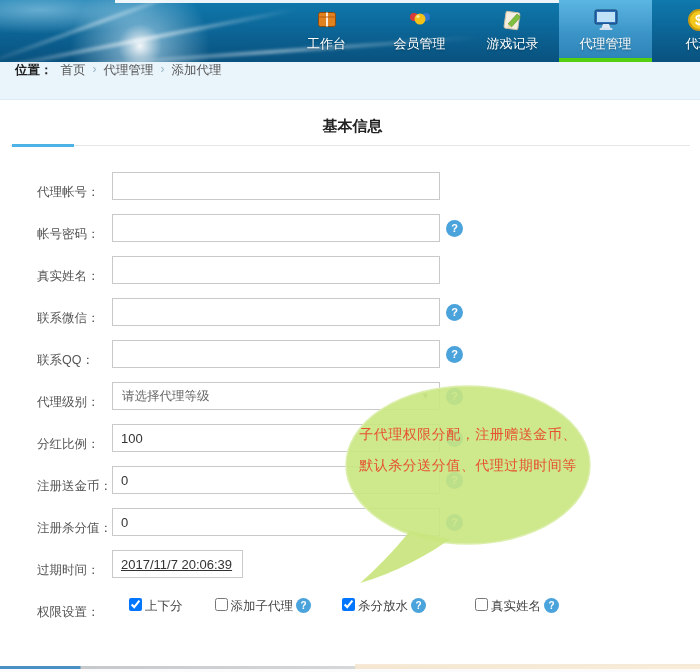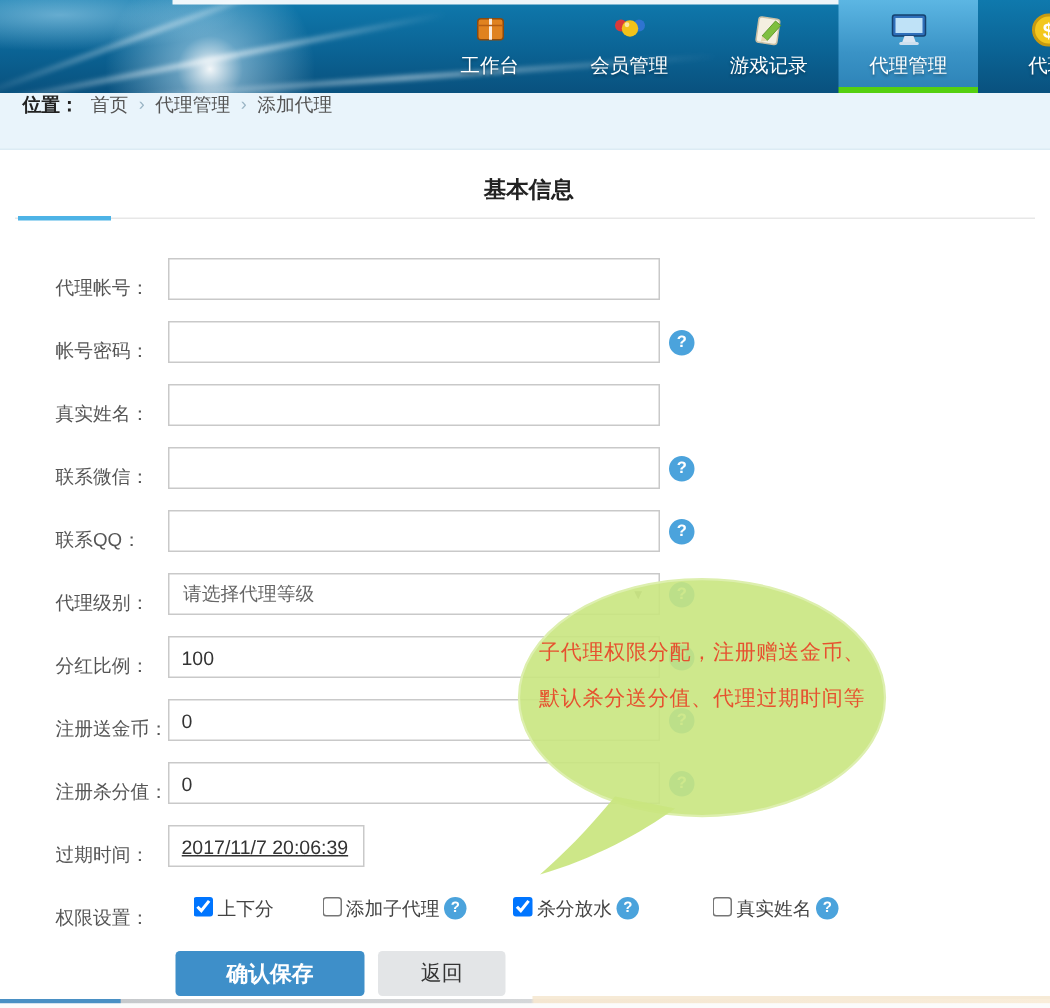--- a/index.html
+++ b/index.html
@@ -238,24 +238,20 @@
         <span>杀分放水</span>
         <span class="help sm">?</span>
       </span>
       <span class="chk-group">
         <input type="checkbox" style="">
         <span>真实姓名</span>
         <span class="help sm">?</span>
       </span>
     </div>
 
-    <div class="btn-row">
-      <button class="btn btn-primary">确认保存</button>
-      <button class="btn btn-secondary">返回</button>
-    </div>
   </div>
 
   <svg class="bubble" viewBox="0 0 252 206">
     <ellipse cx="128" cy="82" rx="122" ry="79" fill="#c9e57f" fill-opacity="0.9" stroke="#ddefae" stroke-width="1.5"></ellipse>
     <path d="M 70 148 C 52 170, 34 188, 20 200 C 55 190, 88 172, 110 156 Z" fill="#c9e57f" fill-opacity="0.93"></path>
   </svg>
   <div class="bubble-text">
     <div>子代理权限分配，注册赠送金币、</div>
     <div>默认杀分送分值、代理过期时间等</div>
   </div>

